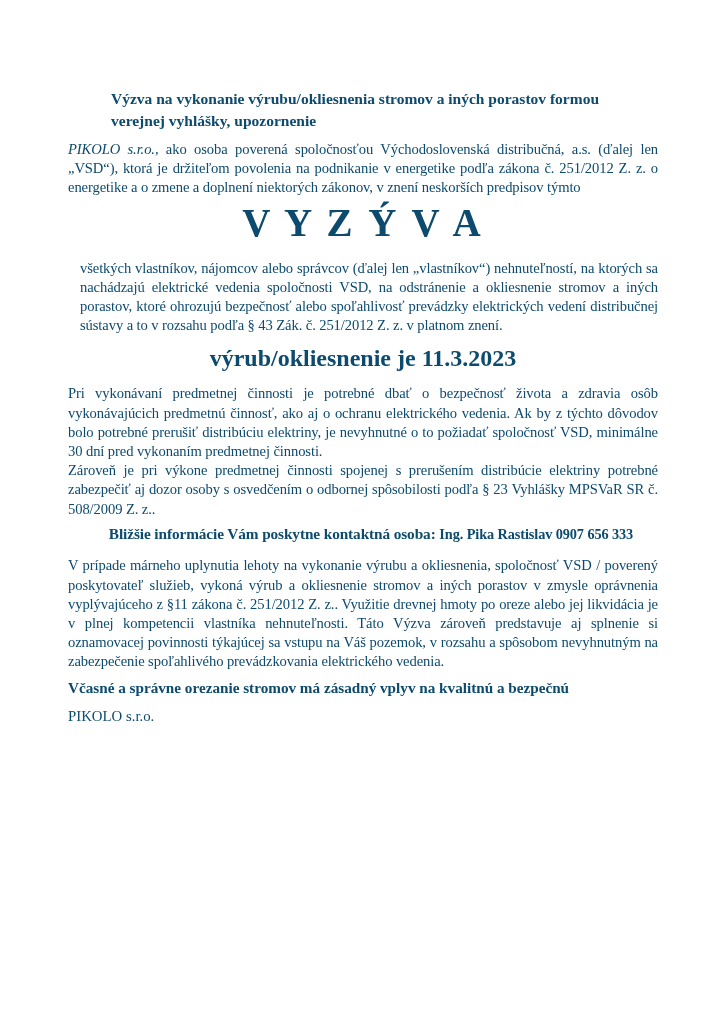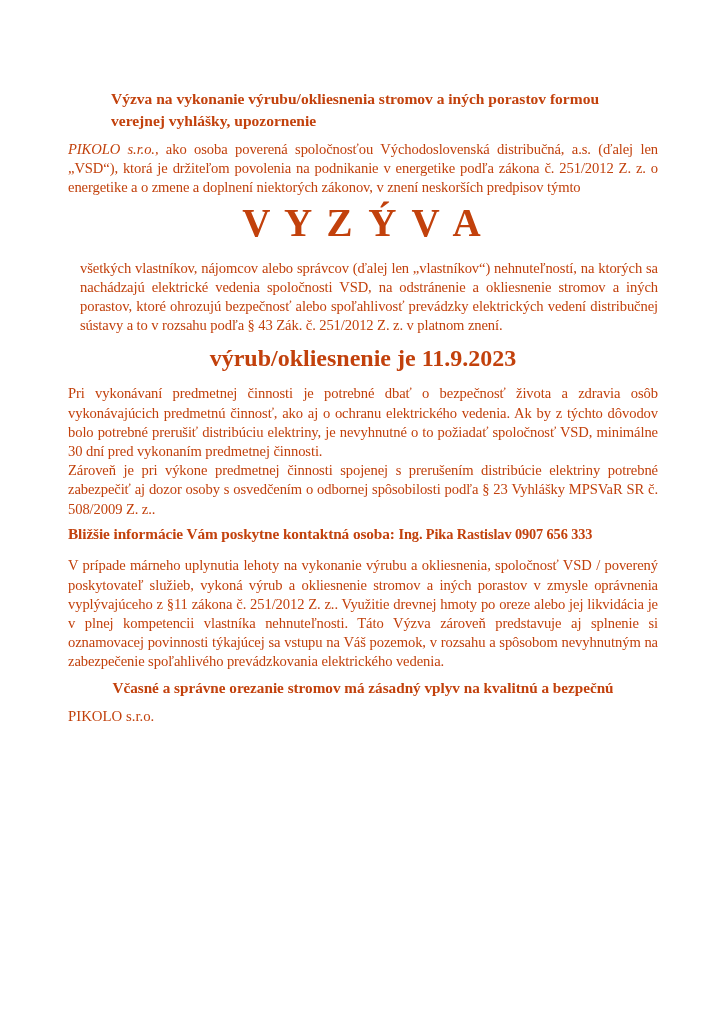--- a/index.html
+++ b/index.html
@@ -6,21 +6,21 @@
   body {
     width: 724px; height: 1024px;
     background: #ffffff;
     overflow: hidden;
   }
   .page {
     box-sizing: border-box;
     width: 724px; height: 1024px;
     padding: 88px 66px 30px 68px;
     font-family: "Liberation Serif", "DejaVu Serif", serif;
-    color: #c2410c;
+    color: #0c4a6e;
     background: #ffffff;
   }
   .doc-title {
     font-weight: bold;
     font-size: 15.5px;
     line-height: 21.5px;
     margin: 0 0 9px 43px;
   }
   p { margin: 0; }
   .body-p {
@@ -46,28 +46,28 @@
     font-size: 24px;
     line-height: 30px;
     text-align: center;
     margin: 0 0 11px 0;
   }
   .contact-line {
     font-weight: bold;
     font-size: 15.3px;
     line-height: 19.5px;
     letter-spacing: -0.1px;
-    margin: 0 0 12px 0;
+    margin: 0 0 12px 16px;
+    text-align: center;
   }
   .contact-person { font-size: 14.3px; }
   .emphasis {
     font-weight: bold;
     font-size: 15.2px;
     line-height: 22.8px;
-    text-align: center;
     margin: 3px 0 8px 0;
   }
   .plain {
     font-size: 14.8px;
     line-height: 19.2px;
     margin: 0 0 16px 0;
   }
 </style>
 </head>
 <body>
@@ -79,21 +79,21 @@
     <div>verejnej vyhlášky, upozornenie</div>
   </div>
 
   <p class="body-p"><span class="company-italic">PIKOLO s.r.o.,</span><span> ako osoba poverená spoločnosťou Východoslovenská distribučná, a.s. (ďalej len „VSD“), ktorá je držiteľom povolenia na podnikanie v energetike podľa zákona č. 251/2012 Z. z. o energetike a o zmene a doplnení niektorých zákonov, v znení neskorších predpisov týmto</span></p>
 
   <div class="proclamation">V Y Z Ý V A</div>
 
   <p class="body-p mb8">všetkých vlastníkov, nájomcov alebo správcov (ďalej len „vlastníkov“) nehnuteľností, na ktorých sa nachádzajú elektrické vedenia spoločnosti VSD, na odstránenie a okliesnenie stromov a iných porastov, ktoré ohrozujú bezpečnosť alebo spoľahlivosť prevádzky elektrických vedení distribučnej sústavy a to v rozsahu podľa § 43 Zák. č. 251/2012 Z. z. v platnom znení.</p>
 
   <div class="deadline">
-    <div>výrub/okliesnenie je 11.9.2023</div>
+    <div>výrub/okliesnenie je 11.3.2023</div>
   </div>
 
   <p class="body-p">Pri vykonávaní predmetnej činnosti je potrebné dbať o bezpečnosť života a zdravia osôb vykonávajúcich predmetnú činnosť, ako aj o ochranu elektrického vedenia. Ak by z týchto dôvodov bolo potrebné prerušiť distribúciu elektriny, je nevyhnutné o to požiadať spoločnosť VSD, minimálne 30 dní pred vykonaním predmetnej činnosti.</p>
 
   <p class="body-p mb5">Zároveň je pri výkone predmetnej činnosti spojenej s prerušením distribúcie elektriny potrebné zabezpečiť aj dozor osoby s osvedčením o odbornej spôsobilosti podľa § 23 Vyhlášky MPSVaR SR č. 508/2009 Z. z..</p>
 
   <p class="contact-line">
     <span class="contact-label">Bližšie informácie Vám poskytne kontaktná osoba:</span>
     <span class="contact-person">Ing. Pika Rastislav 0907 656 333</span>
   </p>

